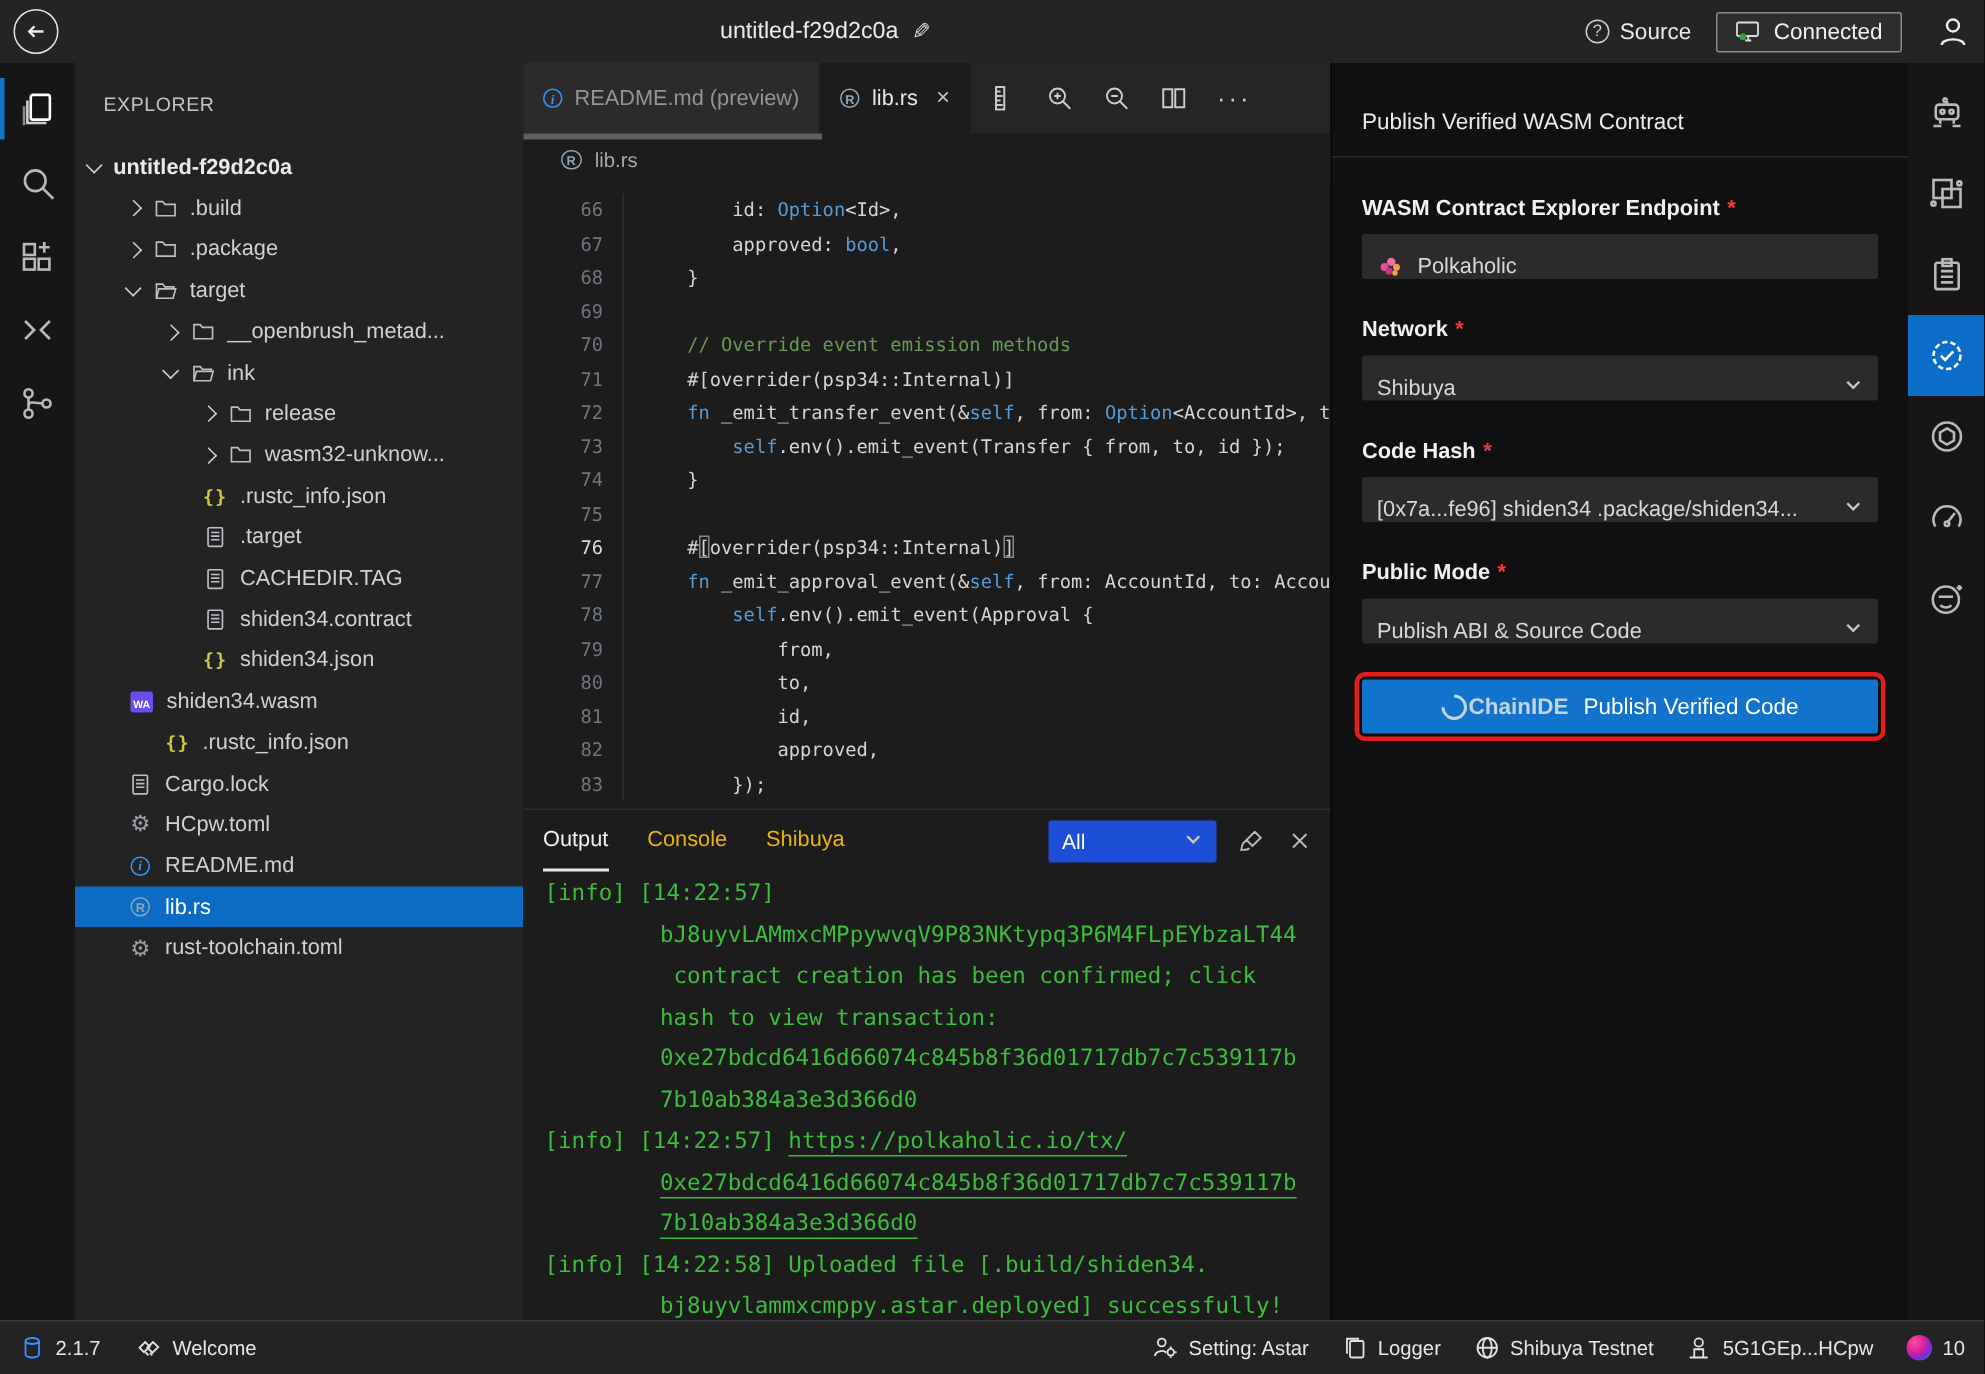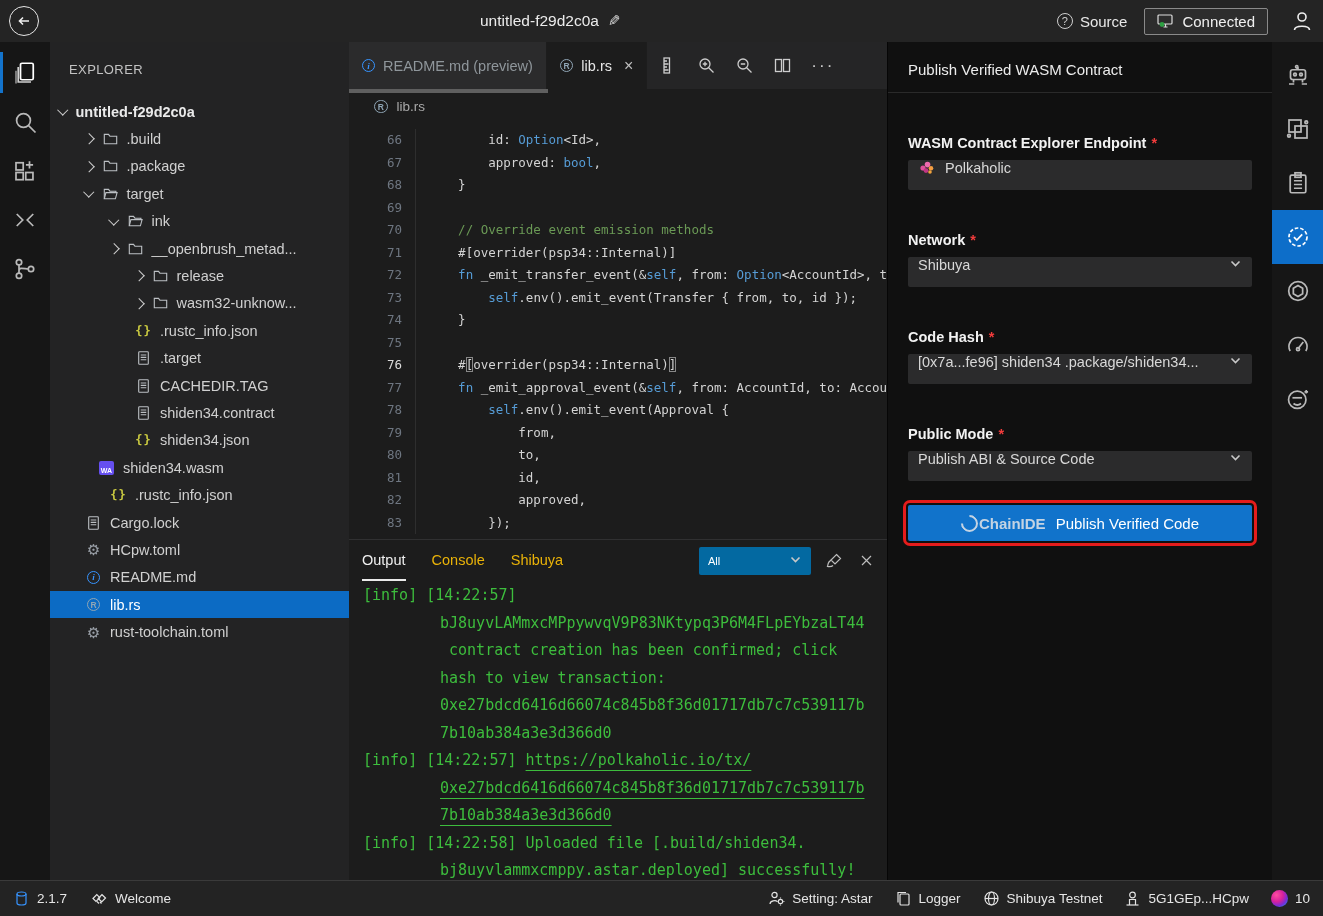--- a/index.html
+++ b/index.html
@@ -76,38 +76,38 @@
   .cl-text{flex:1 1 auto;color:#d4d4d4;border-left:1px solid #2e2e2e;padding-left:12px;overflow:hidden;}
   .seg-k{color:#569cd6;}
   .seg-c{color:#6a9955;}
   .seg-b{outline:1px solid #888;outline-offset:-1px;}
   
   .output{height:341px;flex:0 0 auto;background:#1c1c1c;border-top:1px solid #303031;display:flex;flex-direction:column;}
   .output-header{height:41px;flex:0 0 auto;display:flex;align-items:center;padding:0 12px 0 13px;}
   .otab{height:100%;display:flex;align-items:center;margin-right:26px;font-size:14.5px;color:#eab308;
         border-bottom:2px solid transparent;cursor:pointer;}
   .otab.active{color:#f0f0f0;border-bottom-color:#eaeaea;}
-  .ofilter{margin-left:auto;width:112px;height:28px;background:#0369a1;border-radius:2px;display:flex;
-           align-items:center;justify-content:space-between;padding:0 9px;font-size:11px;color:#fff;cursor:pointer;}
+  .ofilter{margin-left:auto;width:112px;height:28px;background:#1d4ed8;border-radius:2px;display:flex;
+           align-items:center;justify-content:space-between;padding:0 9px;font-size:14px;color:#fff;cursor:pointer;}
   .oh-ico{margin-left:15px;cursor:pointer;display:flex;align-items:center;}
   .oh-ico svg{width:17px;height:17px;}
   .oh-ico svg *{stroke:#bdbdbd;fill:none;stroke-width:1.2;}
   .output-body{flex:1 1 auto;overflow:hidden;padding:1px 0 0 14px;
                font:15px/27.5px "DejaVu Sans Mono",monospace;color:#3dbd3d;white-space:pre;}
   .out-line{height:27.5px;}
   .out-line.indent{padding-left:77px;}
   .out-link{color:inherit;text-decoration:underline;text-underline-offset:5px;cursor:pointer;}
   
   .publish{width:385px;flex:0 0 auto;background:#101010;border-left:1px solid #060606;padding:0 20px;overflow:hidden;}
   .pub-title{height:47px;display:flex;align-items:center;font-size:15px;color:#ececec;
-             border-bottom:1px solid #2a2a2a;margin:4px -20px;padding:0 20px;}
-  .f-label{margin-top:42px;font-size:14.5px;font-weight:700;color:#f2f2f2;display:flex;align-items:center;}
+             border-bottom:1px solid #2a2a2a;margin:16px -20px;padding:0 20px;}
+  .f-label{margin-top:26px;font-size:14.5px;font-weight:700;color:#f2f2f2;display:flex;align-items:center;}
   .req{color:#f23c3c;margin-left:5px;font-weight:700;}
   .f-input,.f-select{margin-top:9px;height:30px;background:#2b2b2c;border-radius:2px;display:flex;
-             align-items:flex-start;padding:0 10px;font-size:14.5px;color:#d8d8d8;cursor:pointer;white-space:nowrap;overflow:hidden;}
+             align-items:flex-end;padding:0 10px;font-size:14.5px;color:#d8d8d8;cursor:pointer;white-space:nowrap;overflow:hidden;}
   .f-select{justify-content:space-between;}
   .f-chev svg{width:13px;height:13px;}
   .f-chev svg *{stroke:#c8c8c8;fill:none;stroke-width:1.6;}
   .pol-ico{margin-right:9px;flex:0 0 auto;display:flex;}
   .pub-btn{margin-top:24px;width:100%;height:36px;background:#1173cb;border:none;border-radius:2px;
            outline:3px solid #e51c1c;outline-offset:2px;display:flex;align-items:center;justify-content:center;
            gap:10px;color:#fff;font-size:15px;cursor:pointer;font-family:"Liberation Sans",sans-serif;}
   .cide{font-weight:600;font-size:15px;color:#c3d3e3;display:flex;align-items:center;}
   .cide-c{width:17px;height:17px;border:2px solid #c3d3e3;border-radius:50%;border-left-color:transparent;
           display:inline-flex;align-items:center;justify-content:center;font-size:11px;margin-right:1px;transform:rotate(45deg);}
@@ -224,33 +224,33 @@
           </div>
           <div class="tree-row" style="padding-left: 35px;">
             <span class="chev down"></span>
             <svg class="ti" viewBox="0 0 16 16">
               <path d="M1.8 12.8V3.4h4.2l1.4 1.8h6v1.4"></path>
               <path d="M1.8 12.8l1.6-6.2h11.2l-1.7 6.2z"></path>
             </svg>
             <span class="t-label">target</span>
           </div>
           <div class="tree-row" style="padding-left: 60px;">
+            <span class="chev right"></span>
+            <svg class="ti" viewBox="0 0 16 16">
+              <path d="M1.8 3.4h4.2l1.4 1.8h6.8v7.6H1.8z"></path>
+            </svg>
+            <span class="t-label">__openbrush_metad...</span>
+          </div>
+          <div class="tree-row" style="padding-left: 60px;">
             <span class="chev down"></span>
             <svg class="ti" viewBox="0 0 16 16">
               <path d="M1.8 12.8V3.4h4.2l1.4 1.8h6v1.4"></path>
               <path d="M1.8 12.8l1.6-6.2h11.2l-1.7 6.2z"></path>
             </svg>
             <span class="t-label">ink</span>
-          </div>
-          <div class="tree-row" style="padding-left: 60px;">
-            <span class="chev right"></span>
-            <svg class="ti" viewBox="0 0 16 16">
-              <path d="M1.8 3.4h4.2l1.4 1.8h6.8v7.6H1.8z"></path>
-            </svg>
-            <span class="t-label">__openbrush_metad...</span>
           </div>
           <div class="tree-row" style="padding-left: 85px;">
             <span class="chev right"></span>
             <svg class="ti" viewBox="0 0 16 16">
               <path d="M1.8 3.4h4.2l1.4 1.8h6.8v7.6H1.8z"></path>
             </svg>
             <span class="t-label">release</span>
           </div>
           <div class="tree-row" style="padding-left: 85px;">
             <span class="chev right"></span>
@@ -281,21 +281,21 @@
             <svg class="ti" viewBox="0 0 16 16">
               <rect x="3.2" y="1.8" width="9.6" height="12.4" rx="0.8"></rect>
               <path d="M5.2 5h5.6M5.2 7.4h5.6M5.2 9.8h5.6"></path>
             </svg>
             <span class="t-label">shiden34.contract</span>
           </div>
           <div class="tree-row" style="padding-left: 85px;">
             <span class="ti ic-json">{}</span>
             <span class="t-label">shiden34.json</span>
           </div>
-          <div class="tree-row" style="padding-left: 48px;">
+          <div class="tree-row" style="padding-left: 36px;">
             <span class="ti">
               <span class="ic-wasm">WA</span>
             </span>
             <span class="t-label">shiden34.wasm</span>
           </div>
           <div class="tree-row" style="padding-left: 60px;">
             <span class="ti ic-json">{}</span>
             <span class="t-label">.rustc_info.json</span>
           </div>
           <div class="tree-row" style="padding-left: 35px;">

